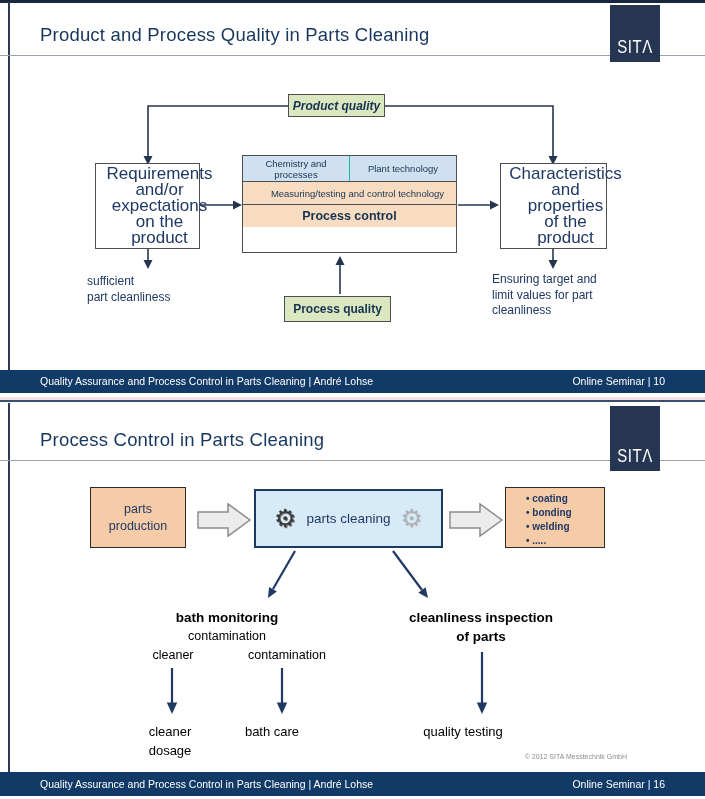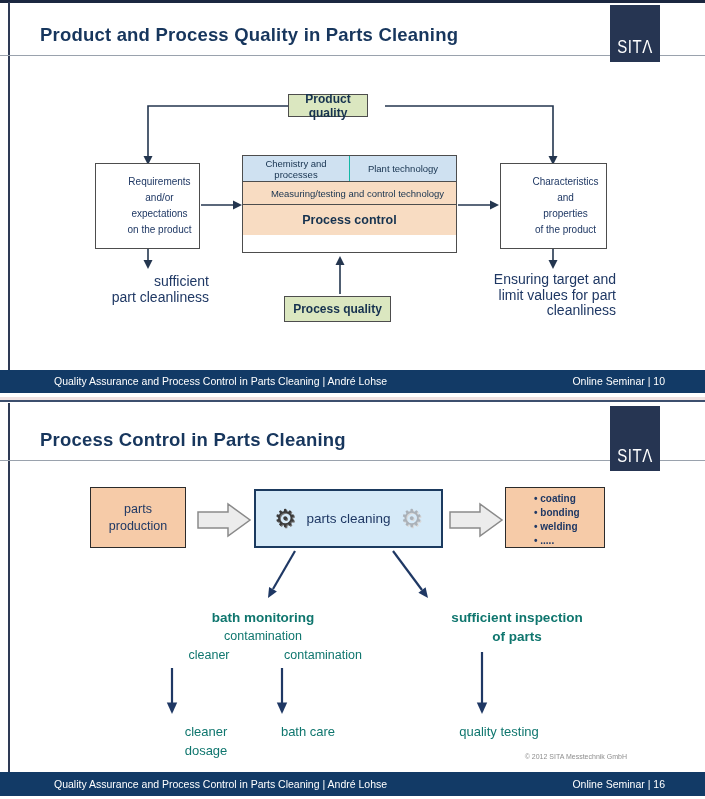--- a/index.html
+++ b/index.html
@@ -8,62 +8,62 @@
   .abs{position:absolute;}
   svg.connectors{position:absolute;left:0;top:0;width:705px;height:799px;pointer-events:none;z-index:3;}
 
   
   .edge-top{left:0;top:0;width:705px;height:3px;background:#1b2740;z-index:1;}
   .edge-left{left:8px;width:2px;background:#2e3a55;z-index:1;}
   .sep-light{left:0;top:397px;width:705px;height:3px;background:#efe2e2;z-index:1;}
   .sep-dark{left:0;top:400px;width:705px;height:2px;background:#3c4f6e;z-index:1;}
 
   
-  .slide-title{font-weight:bold;font-size:18.5px;color:#17365d;z-index:4;letter-spacing:.2px;}
+  .slide-title{font-weight:normal;font-size:18.5px;color:#17365d;z-index:4;letter-spacing:.2px;}
   .title-rule{left:0;width:705px;height:1px;background:#9aa2ad;z-index:2;}
   .logo{width:50px;background:#263552;z-index:5;display:flex;align-items:flex-end;justify-content:center;}
   .logo span{color:#ffffff;font-size:15px;font-weight:normal;letter-spacing:.5px;
              transform:scaleY(1.25);transform-origin:bottom;padding-bottom:4px;
              font-family:"Liberation Sans",sans-serif;}
 
   
   .dbox{box-sizing:border-box;z-index:4;display:flex;flex-direction:column;align-items:center;justify-content:center;text-align:center;}
-  .whitebox{background:#ffffff;border:1px solid #4d4d4d;font-size:10px;line-height:16px;padding-left:24px;}
+  .whitebox{background:#ffffff;border:1px solid #4d4d4d;font-size:17px;line-height:16px;padding-left:24px;}
   .greenbox{background:#dbe7c0;border:1px solid #4d4d4d;font-weight:bold;font-size:12px;color:#16324f;}
 
   
   .ctable{left:242px;top:155px;width:215px;height:98px;box-sizing:border-box;border:1px solid #4d4d4d;z-index:4;}
   .crow{box-sizing:border-box;display:flex;align-items:center;justify-content:center;text-align:center;}
   .crow+.crow{border-top:1px solid #4d4d4d;}
   .r-blue{background:#cfe1f1;}
   .r-orange{background:#f8dcc2;}
   .r-big{font-weight:bold;font-size:12.5px;color:#16324f;}
   .r-small{font-size:9.5px;color:#16324f;}
   .split{display:flex;padding:0;}
   .split .cell{flex:1;display:flex;align-items:center;justify-content:center;height:100%;}
   .split .cell+.cell{border-left:1px solid #14b8a6;}
 
-  .note{font-size:14px;line-height:15.5px;text-align:right;color:#1f3864;z-index:4;}
+  .note{font-size:12px;line-height:15.5px;text-align:left;color:#1f3864;z-index:4;}
 
   
   .footbar{left:0;width:705px;background:#123a66;z-index:6;}
-  .footbar .ftxt{position:absolute;color:#ffffff;font-size:10.5px;white-space:nowrap;margin-left:14px;}
+  .footbar .ftxt{position:absolute;color:#ffffff;font-size:10.5px;white-space:nowrap;}
 
   
   .peachbox{background:#f6cba8;border:1.5px solid #2b2b2b;font-size:12.5px;line-height:17px;color:#1f3864;}
   .cleanbox{background:#d6eaf8;border:2.5px solid #1b3a5f;flex-direction:row;gap:10px;
             font-size:13.5px;color:#1f3864;}
   .gear{font-family:"DejaVu Sans",sans-serif;font-size:25px;line-height:1;}
   .gear-dark{color:#3b3b3b;text-shadow:1px 1px 0 #777;}
   .gear-light{color:#aab1b8;text-shadow:1px 1px 0 #d8d8d8;}
-  .bullets{margin:16px;padding:5px 0 0 12px;list-style:none;text-align:left;align-self:flex-start;}
+  .bullets{margin:8px;padding:5px 0 0 12px;list-style:none;text-align:left;align-self:flex-start;}
   .bullets li{font-size:10px;font-weight:bold;line-height:14px;color:#1f3864;}
   .bullets li::before{content:"• ";}
 
-  .lbl{z-index:4;text-align:left;color:#0f766e;white-space:nowrap;transform:translateX(-50%);margin-left:36px;}
+  .lbl{z-index:4;text-align:left;color:#000000;white-space:nowrap;transform:translateX(-50%);}
   .lbl-bold{font-weight:bold;font-size:13.5px;}
   .lbl-med{font-size:12.5px;}
   .lbl-big{font-size:13px;line-height:19px;}
   .copyright{font-size:7px;color:#8e8e8e;z-index:4;white-space:nowrap;}
 </style>
 </head>
 <body>
 
 <div class="page">
 
@@ -115,36 +115,36 @@
     </g>
   </svg>
 
   <div>
     <div class="abs slide-title" style="left:40px;top:24px;">Product and Process Quality in Parts Cleaning</div>
     <div class="abs title-rule" style="top:55px;"></div>
     <div class="abs logo" style="left:610px;top:5px;height:57px;">
       <span>SITΛ</span>
     </div>
 
-    <div class="abs dbox greenbox" style="left:288px;top:94px;width:80px;height:23px;">Product quality</div>
+    <div class="abs dbox greenbox" style="left:288px;top:94px;width:97px;height:23px;font-style:italic;">Product quality</div>
 
     <div class="abs dbox whitebox" style="left:95px;top:163px;width:105px;height:86px;">
       <span>Requirements</span>
       <span>and/or</span>
       <span>expectations</span>
       <span>on the product</span>
     </div>
 
     <div class="abs ctable">
       <div class="crow r-blue split" style="height:25px;">
         <div class="cell r-small">Chemistry and processes</div>
         <div class="cell r-small">Plant technology</div>
       </div>
       <div class="crow r-orange r-small" style="height:23px;padding-left:16px;">Measuring/testing and control technology</div>
-      <div class="crow r-orange r-big" style="height:31px;">Process control</div>
+      <div class="crow r-orange r-big" style="height:23px;">Process control</div>
     </div>
 
     <div class="abs dbox whitebox" style="left:500px;top:163px;width:107px;height:86px;">
       <span>Characteristics</span>
       <span>and</span>
       <span>properties</span>
       <span>of the product</span>
     </div>
 
     <div class="abs note" style="left:87px;top:274px;width:122px;">
@@ -190,21 +190,21 @@
         <li>welding</li>
         <li>.....</li>
       </ul>
     </div>
 
     <div class="abs lbl lbl-bold" style="left:227px;top:610px;">bath monitoring</div>
     <div class="abs lbl lbl-med" style="left:227px;top:629px;">contamination</div>
     <div class="abs lbl lbl-med" style="left:173px;top:648px;">cleaner</div>
     <div class="abs lbl lbl-med" style="left:287px;top:648px;">contamination</div>
 
-    <div class="abs lbl lbl-bold" style="left:481px;top:610px;">sufficient inspection</div>
+    <div class="abs lbl lbl-bold" style="left:481px;top:610px;">cleanliness inspection</div>
     <div class="abs lbl lbl-bold" style="left:481px;top:629px;">of parts</div>
 
     <div class="abs lbl lbl-big" style="left:170px;top:722px;">
       <div>cleaner</div>
       <div>dosage</div>
     </div>
     <div class="abs lbl lbl-big" style="left:272px;top:722px;">bath care</div>
     <div class="abs lbl lbl-big" style="left:463px;top:722px;">quality testing</div>
 
     <div class="abs copyright" style="right:78px;top:753px;">© 2012 SITA Messtechnik GmbH</div>

